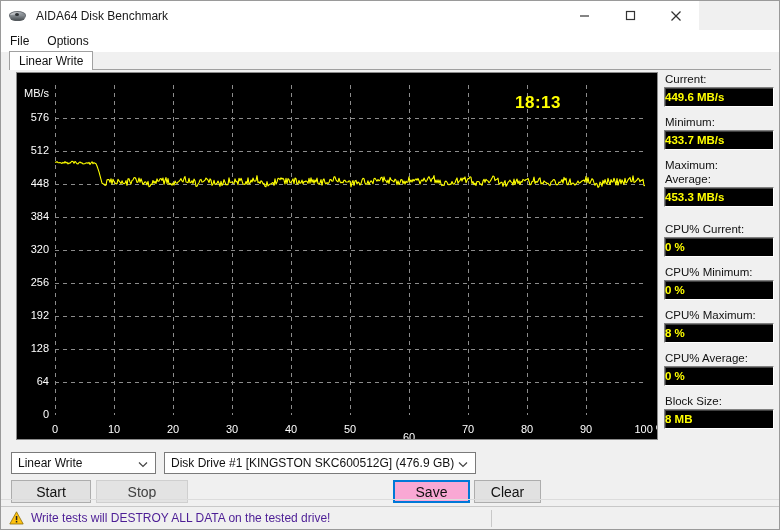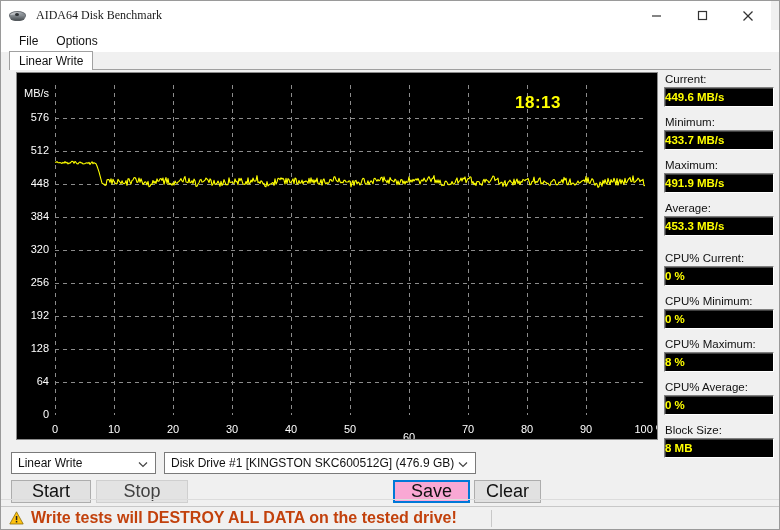--- a/index.html
+++ b/index.html
@@ -14,23 +14,23 @@
     position: relative;
     width: 780px; height: 530px;
     background: #f0f0f0;
     border: 1px solid #9a9a9a;
     overflow: hidden;
   }
 
   
   #titlebar {
     position: absolute; left: 0; top: 0;
-    width: 770px; height: 29px;
+    width: 698px; height: 29px;
     background: #ffffff;
-    display: flex; align-items: center; font-family: Liberation Serif, serif;
+    display: flex; align-items: center;
   }
   #app-icon {
     width: 22px; height: 18px;
     margin-left: 7px; margin-right: 6px;
     position: relative;
   }
   #app-icon .disk-top {
     position: absolute; left: 1px; top: 4px;
     width: 17px; height: 8px;
     border-radius: 50%;
@@ -62,21 +62,21 @@
   }
   #win-buttons { position: absolute; right: 0; top: 0; display: flex; }
   .wbtn svg { display: block; }
 
   
   #menubar {
     position: absolute; left: 0; top: 29px;
     width: 778px; height: 22px;
     background: #ffffff;
     display: flex; align-items: center;
-    padding-left: 18px;
+    padding-left: 9px;
   }
   .menu-item {
     font-size: 12px; color: #111;
     padding: 2px 9px 2px 0;
     margin-right: 9px;
     white-space: nowrap;
   }
 
   
   #tabstrip {
@@ -181,21 +181,21 @@
   }
   #combo-test { left: 10px; top: 5px; width: 145px; }
   #combo-drive { left: 163px; top: 5px; width: 312px; text-align: center; }
 
   .btn {
     position: absolute;
     height: 23px;
     background: #e1e1e1;
     border: 1px solid #adadad;
     display: flex; align-items: center; justify-content: center;
-    font-size: 18px; color: #111;
+    font-size: 14px; color: #111;
     white-space: nowrap;
   }
   #btn-start { left: 10px; top: 33px; width: 80px; }
   #btn-stop  { left: 95px; top: 33px; width: 92px; color: #404040; background: #e3e3e3; border-color: #cfcfcf; }
   #btn-save  { left: 392px; top: 33px; width: 77px; background: #f9a8d4; border: 2px solid #0078d7; }
   #btn-clear { left: 473px; top: 33px; width: 67px; }
 
   
   #statusbar {
     position: absolute; left: 0; top: 505px;
@@ -203,21 +203,21 @@
     background: #f0f0f0;
     border-top: 1px solid #c8c8c8;
     display: flex; align-items: center;
   }
   #warn-icon {
     width: 15px; height: 14px;
     margin-left: 8px; margin-right: 7px;
     position: relative; flex: none;
   }
   #status-text {
-    font-size: 16px; font-weight: bold; color: #c2410c;
+    font-size: 12px; font-weight: normal; color: #4c1d95;
     white-space: nowrap;
   }
   #status-sep {
     position: absolute; left: 490px; top: 3px;
     width: 1px; height: 17px; background: #c8c8c8;
   }
   #panel-divider {
     position: absolute; left: 0; top: 498px;
     width: 778px; height: 1px; background: #dcdcdc;
   }
@@ -325,23 +325,20 @@
   <div id="stats-panel">
       <div class="stat-label">Current:</div>
       <div class="stat-box">
         <span class="stat-value">449.6 MB/s</span>
       </div>
       <div class="stat-label">Minimum:</div>
       <div class="stat-box">
         <span class="stat-value">433.7 MB/s</span>
       </div>
       <div class="stat-label">Maximum:</div>
-      <div class="stat-box">
-        <span class="stat-value">491.9 MB/s</span>
-      </div>
       <div class="stat-label">Average:</div>
       <div class="stat-box">
         <span class="stat-value">453.3 MB/s</span>
       </div>
       <div class="stat-gap"></div>
       <div class="stat-label">CPU% Current:</div>
       <div class="stat-box">
         <span class="stat-value">0 %</span>
       </div>
       <div class="stat-label">CPU% Minimum:</div>

